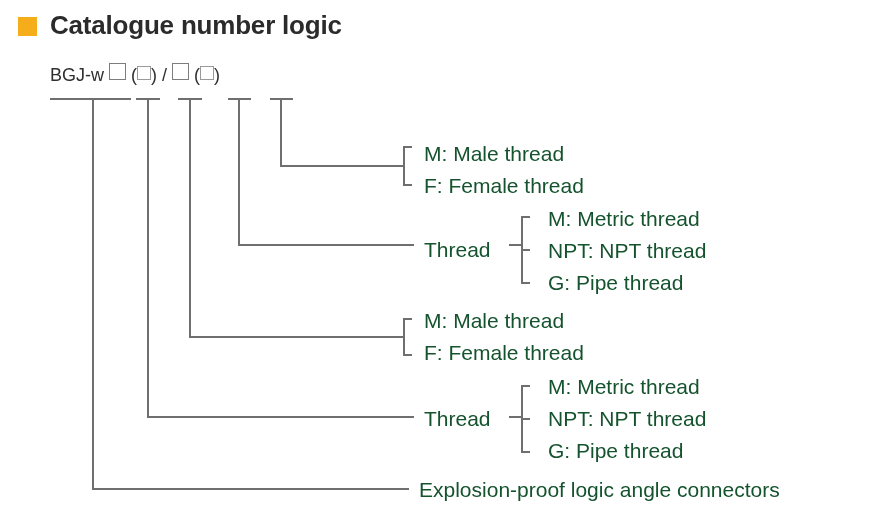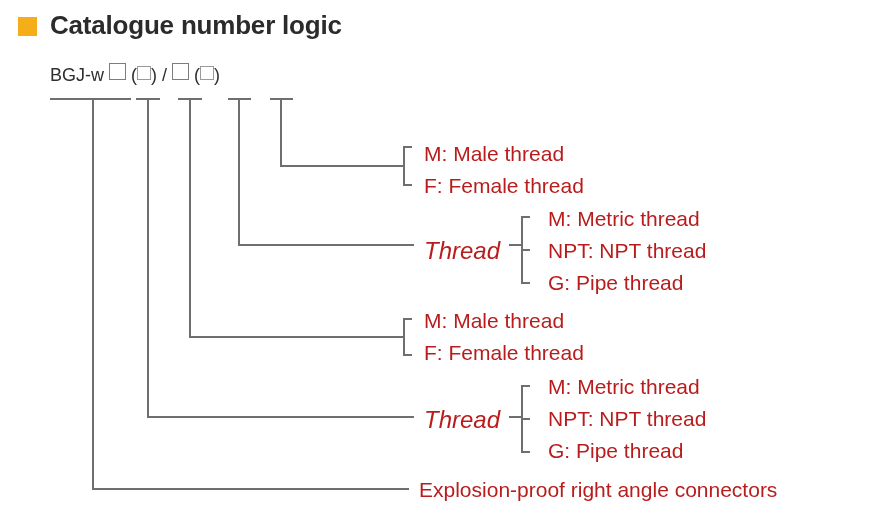--- a/index.html
+++ b/index.html
@@ -55,25 +55,25 @@
     vertical-align:1px;
   }
 
   
   #lines{position:absolute;left:0;top:0;width:879px;height:532px;}
 
   
   .lbl{
     position:absolute;
     font-size:21px;
-    color:#b91c1c;
+    color:#14532d;
     white-space:nowrap;
     line-height:1;
   }
-  .lbl.mid{font-size:24px;font-style:italic;}
+  .lbl.mid{font-size:21px;}
 </style>
 </head>
 <body>
 
 <div id="stage">
 
   <div class="heading">
     <span class="bullet" style="background: rgb(245, 174, 25);"></span>
     <span class="heading-text">Catalogue number logic</span>
   </div>
@@ -121,15 +121,15 @@
   <div class="lbl" style="left:548px;top:272px;">G: Pipe thread</div>
 
   <div class="lbl" style="left:424px;top:310px;">M: Male thread</div>
   <div class="lbl" style="left:424px;top:342px;">F: Female thread</div>
 
   <div class="lbl mid" style="left:424px;top:408px;">Thread</div>
   <div class="lbl" style="left:548px;top:376px;">M: Metric thread</div>
   <div class="lbl" style="left:548px;top:408px;">NPT: NPT thread</div>
   <div class="lbl" style="left:548px;top:440px;">G: Pipe thread</div>
 
-  <div class="lbl" style="left:419px;top:479px;">Explosion-proof right angle connectors</div>
+  <div class="lbl" style="left:419px;top:479px;">Explosion-proof logic angle connectors</div>
 
 </div>
 
 </body></html>

